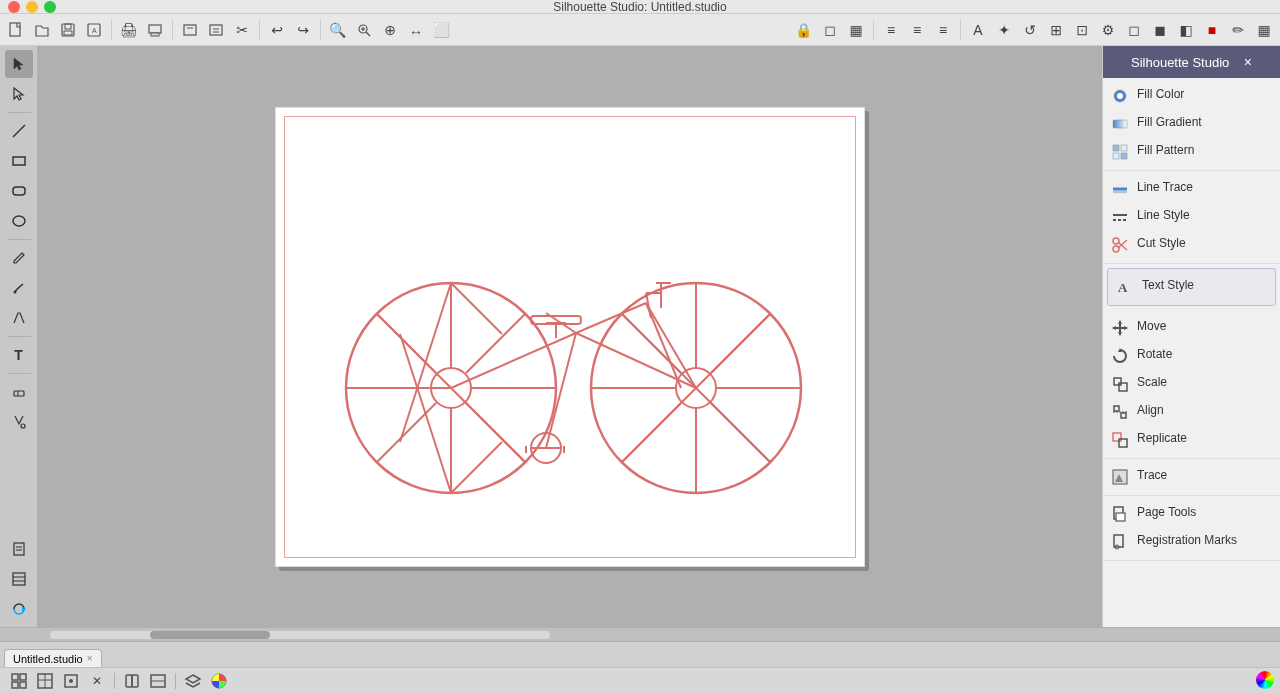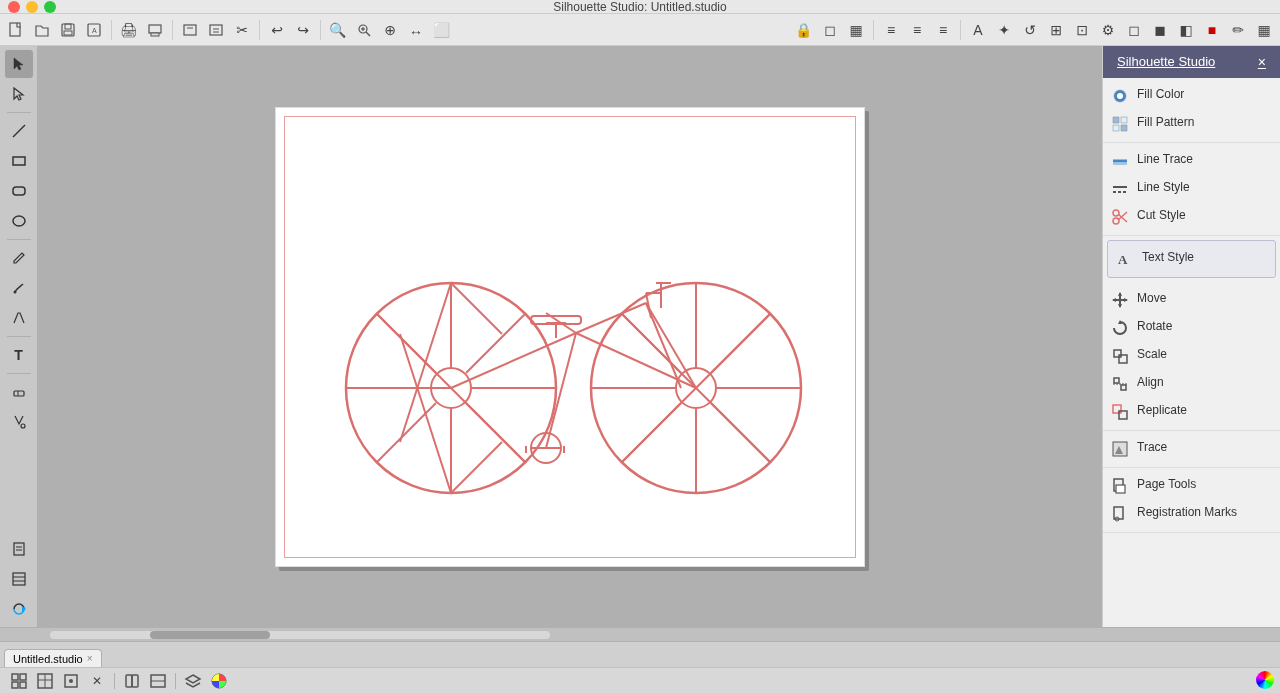--- a/index.html
+++ b/index.html
@@ -31,21 +31,21 @@
 
     
     .canvas-area { flex: 1; background: #b0b0b0; overflow: auto; display: flex; align-items: center; justify-content: center; position: relative; }
     .canvas-container { position: relative; margin: 20px; }
     .canvas-shadow { position: absolute; top: 4px; left: 4px; right: -4px; bottom: -4px; background: #888; border-radius: 2px; }
     .canvas-paper { width: 590px; height: 460px; background: white; border: 1px solid #ddd; position: relative; overflow: hidden; }
     .cut-border { position: absolute; top: 8px; left: 8px; right: 8px; bottom: 8px; border: 1px solid #e8a0a0; }
 
     
     .right-panel { width: 178px; background: #f0f0f0; border-left: 1px solid #ccc; display: flex; flex-direction: column; flex-shrink: 0; overflow-y: auto; }
-    .right-panel-header { background: #5a5a7a; color: white; padding: 8px 14px; display: flex; align-items: flex-start; justify-content: space-between; flex-shrink: 0; text-decoration: underline; }
+    .right-panel-header { background: #5a5a7a; color: white; padding: 8px 28px; display: flex; align-items: flex-end; justify-content: space-between; flex-shrink: 0; }
     .right-panel-header-title { font-size: 13px; font-weight: 500; color: white; }
     .right-panel-close { background: none; border: none; color: white; cursor: pointer; font-size: 14px; }
 
     .panel-section { border-bottom: 1px solid #ddd; padding: 4px 0; }
     .panel-item { display: flex; align-items: flex-start; padding: 5px 8px; cursor: pointer; gap: 8px; }
     .panel-item-icon { width: 18px; height: 18px; flex-shrink: 0; display: flex; align-items: center; justify-content: center; }
     .panel-item-label { font-size: 12px; color: #333; }
 
     
     .tabbar { height: 26px; background: #d0d0d0; border-top: 1px solid #b0b0b0; display: flex; align-items: flex-end; padding: 0 4px; flex-shrink: 0; }
@@ -351,20 +351,34 @@
           <svg width="18" height="18" viewBox="0 0 18 18">
               <circle cx="9" cy="9" r="6" fill="#4488cc" stroke="#888" stroke-width="0.5"></circle>
               <circle cx="9" cy="9" r="3" fill="white"></circle>
             </svg>
         </div>
         <span class="panel-item-label">Fill Color</span>
       </div>
       <div class="panel-item">
         <div class="panel-item-icon">
           <svg width="18" height="18" viewBox="0 0 18 18">
+              <defs>
+                <linearGradient id="lg1" x1="0" y1="0" x2="1" y2="0">
+                  <stop offset="0%" stop-color="#4488cc"></stop>
+                  <stop offset="100%" stop-color="white"></stop>
+                </linearGradient>
+              </defs>
+              <rect x="2" y="5" width="14" height="8" rx="1" fill="url(#lg1)" stroke="#888" stroke-width="0.5"></rect>
+            </svg>
+        </div>
+        <span class="panel-item-label">Fill Gradient</span>
+      </div>
+      <div class="panel-item">
+        <div class="panel-item-icon">
+          <svg width="18" height="18" viewBox="0 0 18 18">
               <rect x="2" y="2" width="6" height="6" fill="#99bbdd" stroke="#888" stroke-width="0.5"></rect>
               <rect x="10" y="2" width="6" height="6" fill="#ddeeff" stroke="#888" stroke-width="0.5"></rect>
               <rect x="2" y="10" width="6" height="6" fill="#ddeeff" stroke="#888" stroke-width="0.5"></rect>
               <rect x="10" y="10" width="6" height="6" fill="#99bbdd" stroke="#888" stroke-width="0.5"></rect>
             </svg>
         </div>
         <span class="panel-item-label">Fill Pattern</span>
       </div>
     </div>
 

